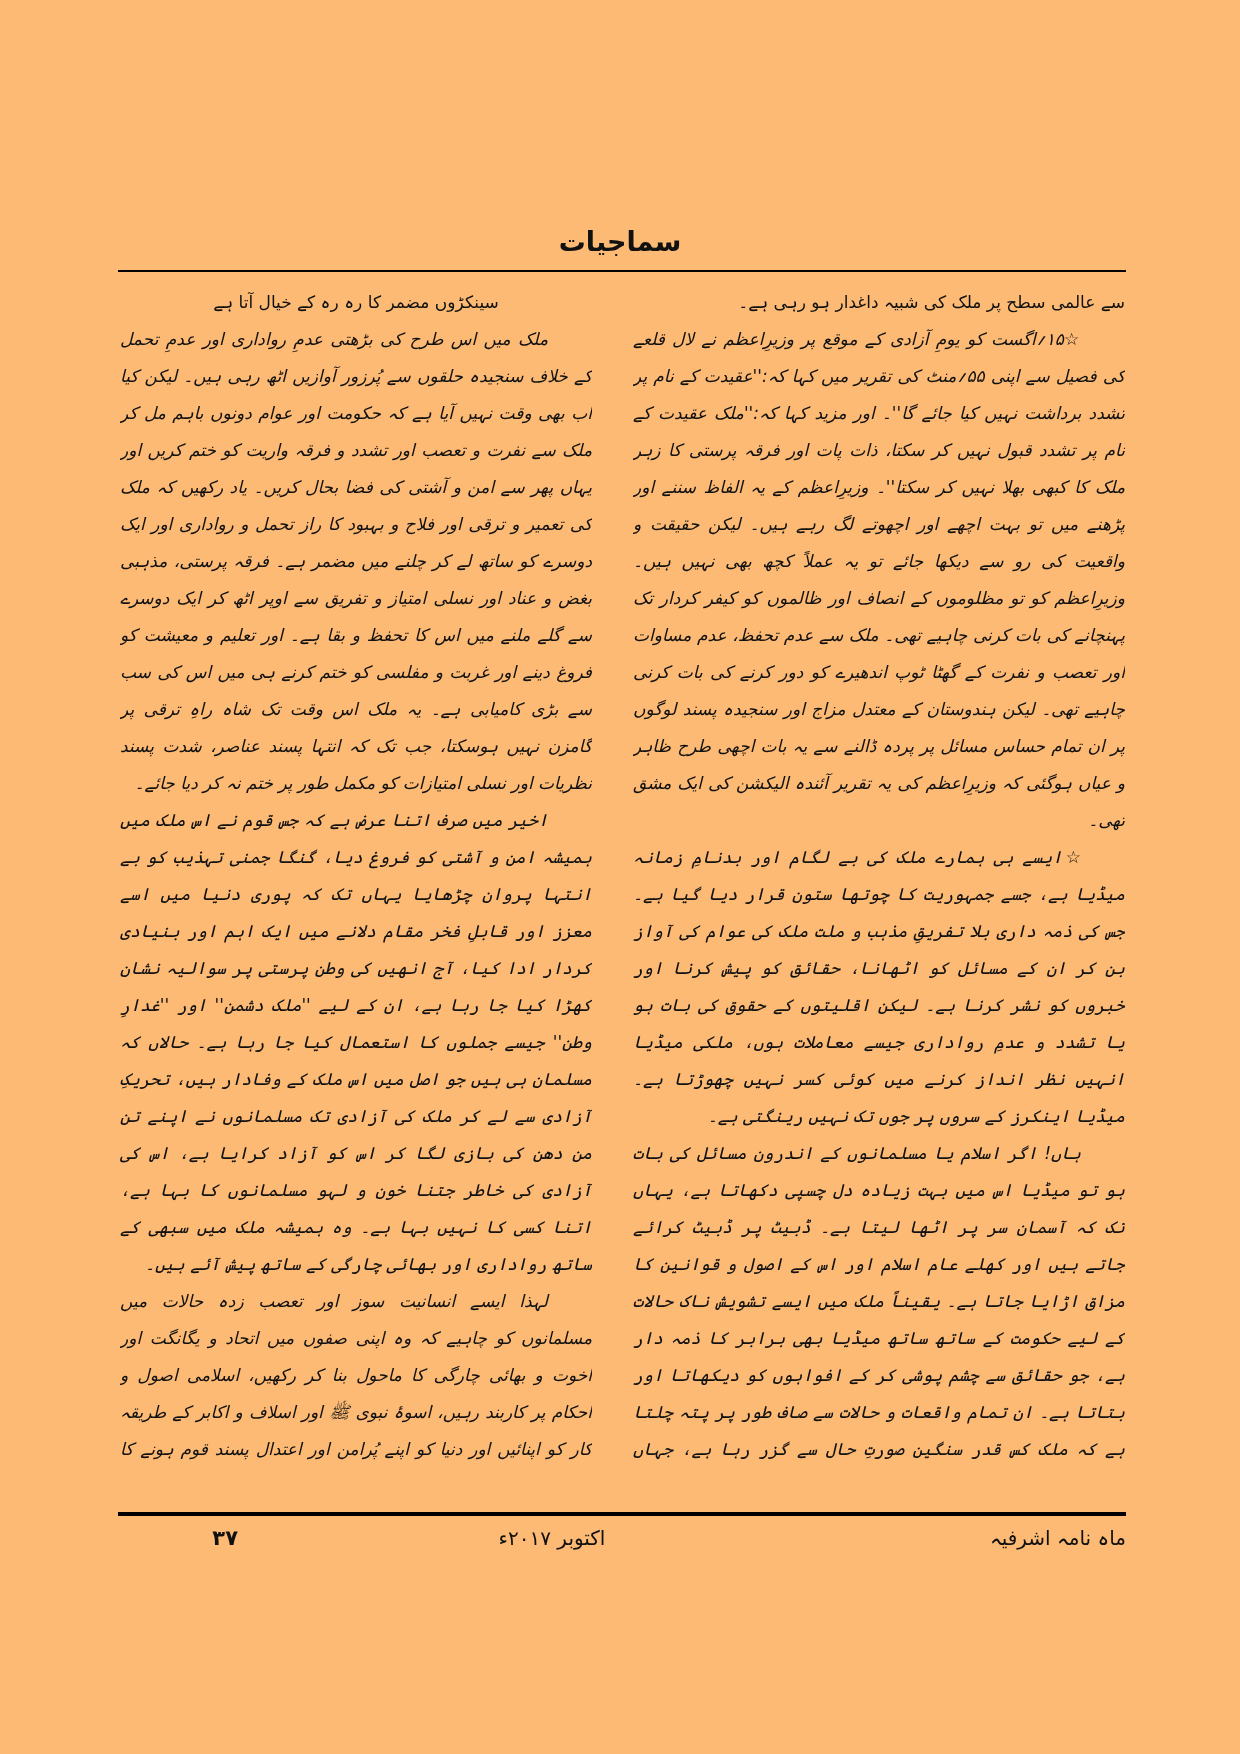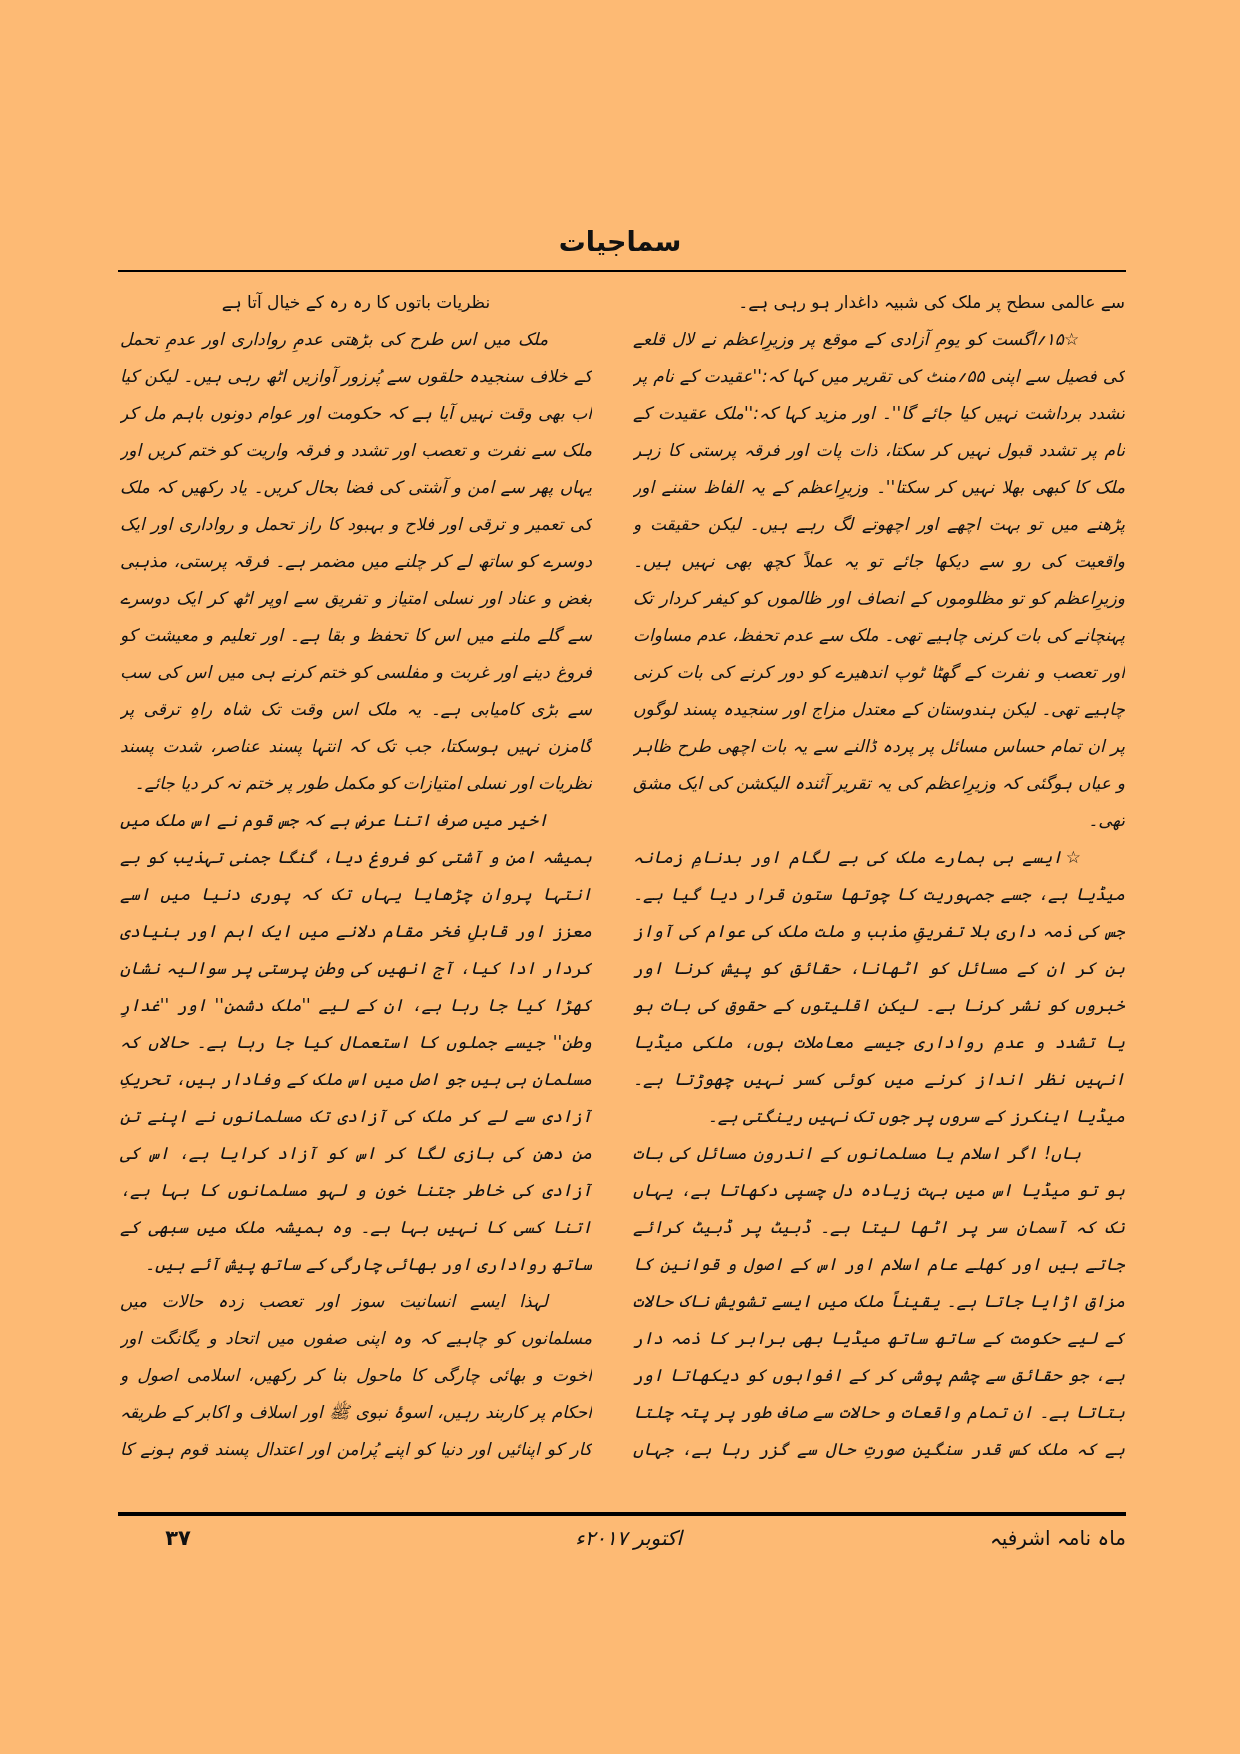--- a/index.html
+++ b/index.html
@@ -33,41 +33,41 @@
 
   .footer-rule{
     position:absolute;top:1512px;left:118px;width:1008px;height:4px;background:#000;
   }
   .footer{
     position:absolute;top:1526px;left:118px;width:1008px;
     display:flex;flex-direction:row;justify-content:space-between;align-items:center;
     direction:rtl;font-size:20px;
   }
   .footer .magazine-name{width:260px;text-align:right;}
-  .footer .issue-date{width:260px;text-align:right;font-style:italic;}
-  .footer .page-number{width:120px;text-align:center;font-weight:bold;font-size:21px;}
+  .footer .issue-date{width:260px;text-align:center;}
+  .footer .page-number{width:120px;text-align:right;font-weight:bold;font-size:21px;}
 </style>
 </head>
 <body>
 
 <div class="page">
 
   <div class="header-title">سماجیات</div>
   <div class="header-rule"></div>
 
   <div class="col col-right">
     <p>سے عالمی سطح پر ملک کی شبیہ داغدار ہو رہی ہے۔</p>
     <p class="indent">☆۱۵؍اگست کو یومِ آزادی کے موقع پر وزیرِاعظم نے لال قلعے کی فصیل سے اپنی ۵۵؍منٹ کی تقریر میں کہا کہ:''عقیدت کے نام پر تشدد برداشت نہیں کیا جائے گا''۔ اور مزید کہا کہ:''ملک عقیدت کے نام پر تشدد قبول نہیں کر سکتا، ذات پات اور فرقہ پرستی کا زہر ملک کا کبھی بھلا نہیں کر سکتا''۔ وزیرِاعظم کے یہ الفاظ سننے اور پڑھنے میں تو بہت اچھے اور اچھوتے لگ رہے ہیں۔ لیکن حقیقت و واقعیت کی رو سے دیکھا جائے تو یہ عملاً کچھ بھی نہیں ہیں۔ وزیرِاعظم کو تو مظلوموں کے انصاف اور ظالموں کو کیفر کردار تک پہنچانے کی بات کرنی چاہیے تھی۔ ملک سے عدم تحفظ، عدم مساوات اور تعصب و نفرت کے گھٹا ٹوپ اندھیرے کو دور کرنے کی بات کرنی چاہیے تھی۔ لیکن ہندوستان کے معتدل مزاج اور سنجیدہ پسند لوگوں پر ان تمام حساس مسائل پر پردہ ڈالنے سے یہ بات اچھی طرح ظاہر و عیاں ہوگئی کہ وزیرِاعظم کی یہ تقریر آئندہ الیکشن کی ایک مشق تھی۔</p>
     <p class="indent">☆ایسے ہی ہمارے ملک کی بے لگام اور بدنامِ زمانہ میڈیا ہے، جسے جمہوریت کا چوتھا ستون قرار دیا گیا ہے۔ جس کی ذمہ داری بلا تفریقِ مذہب و ملت ملک کی عوام کی آواز بن کر ان کے مسائل کو اٹھانا، حقائق کو پیش کرنا اور خبروں کو نشر کرنا ہے۔ لیکن اقلیتوں کے حقوق کی بات ہو یا تشدد و عدمِ رواداری جیسے معاملات ہوں، ملکی میڈیا انہیں نظر انداز کرنے میں کوئی کسر نہیں چھوڑتا ہے۔ میڈیا اینکرز کے سروں پر جوں تک نہیں رینگتی ہے۔</p>
     <p class="indent">ہاں! اگر اسلام یا مسلمانوں کے اندرون مسائل کی بات ہو تو میڈیا اس میں بہت زیادہ دل چسپی دکھاتا ہے، یہاں تک کہ آسمان سر پر اٹھا لیتا ہے۔ ڈبیٹ پر ڈبیٹ کرائے جاتے ہیں اور کھلے عام اسلام اور اس کے اصول و قوانین کا مزاق اڑایا جاتا ہے۔ یقیناً ملک میں ایسے تشویش ناک حالات کے لیے حکومت کے ساتھ ساتھ میڈیا بھی برابر کا ذمہ دار ہے، جو حقائق سے چشم پوشی کر کے افواہوں کو دیکھاتا اور بتاتا ہے۔ ان تمام واقعات و حالات سے صاف طور پر پتہ چلتا ہے کہ ملک کس قدر سنگین صورتِ حال سے گزر رہا ہے، جہاں مسلمانوں اور ان کے مذہب پر حملے کیے جا رہے ہیں۔ ایسے وقت میں بس اللہ ہی حامی و ناصر ہے!</p>
     <p class="verse">ایک ہنگامہ محشر ہو تو اس کو بھولوں</p>
   </div>
 
   <div class="col col-left">
-    <p class="verse">نظریات باتوں کا رہ رہ کے خیال آتا ہے</p>
+    <p class="verse">سینکڑوں مضمر کا رہ رہ کے خیال آتا ہے</p>
     <p class="indent">ملک میں اس طرح کی بڑھتی عدمِ رواداری اور عدمِ تحمل کے خلاف سنجیدہ حلقوں سے پُرزور آوازیں اٹھ رہی ہیں۔ لیکن کیا اب بھی وقت نہیں آیا ہے کہ حکومت اور عوام دونوں باہم مل کر ملک سے نفرت و تعصب اور تشدد و فرقہ واریت کو ختم کریں اور یہاں پھر سے امن و آشتی کی فضا بحال کریں۔ یاد رکھیں کہ ملک کی تعمیر و ترقی اور فلاح و بہبود کا راز تحمل و رواداری اور ایک دوسرے کو ساتھ لے کر چلنے میں مضمر ہے۔ فرقہ پرستی، مذہبی بغض و عناد اور نسلی امتیاز و تفریق سے اوپر اٹھ کر ایک دوسرے سے گلے ملنے میں اس کا تحفظ و بقا ہے۔ اور تعلیم و معیشت کو فروغ دینے اور غربت و مفلسی کو ختم کرنے ہی میں اس کی سب سے بڑی کامیابی ہے۔ یہ ملک اس وقت تک شاہ راہِ ترقی پر گامزن نہیں ہوسکتا، جب تک کہ انتہا پسند عناصر، شدت پسند نظریات اور نسلی امتیازات کو مکمل طور پر ختم نہ کر دیا جائے۔</p>
     <p class="indent">اخیر میں صرف اتنا عرض ہے کہ جس قوم نے اس ملک میں ہمیشہ امن و آشتی کو فروغ دیا، گنگا جمنی تہذیب کو بے انتہا پروان چڑھایا یہاں تک کہ پوری دنیا میں اسے معزز اور قابلِ فخر مقام دلانے میں ایک اہم اور بنیادی کردار ادا کیا، آج انھیں کی وطن پرستی پر سوالیہ نشان کھڑا کیا جا رہا ہے، ان کے لیے ''ملک دشمن'' اور ''غدارِ وطن'' جیسے جملوں کا استعمال کیا جا رہا ہے۔ حالاں کہ مسلمان ہی ہیں جو اصل میں اس ملک کے وفادار ہیں، تحریکِ آزادی سے لے کر ملک کی آزادی تک مسلمانوں نے اپنے تن من دھن کی بازی لگا کر اس کو آزاد کرایا ہے، اس کی آزادی کی خاطر جتنا خون و لہو مسلمانوں کا بہا ہے، اتنا کسی کا نہیں بہا ہے۔ وہ ہمیشہ ملک میں سبھی کے ساتھ رواداری اور بھائی چارگی کے ساتھ پیش آئے ہیں۔</p>
     <p class="indent">لہذا ایسے انسانیت سوز اور تعصب زدہ حالات میں مسلمانوں کو چاہیے کہ وہ اپنی صفوں میں اتحاد و یگانگت اور اخوت و بھائی چارگی کا ماحول بنا کر رکھیں، اسلامی اصول و احکام پر کاربند رہیں، اسوۂ نبوی ﷺ اور اسلاف و اکابر کے طریقہ کار کو اپنائیں اور دنیا کو اپنے پُرامن اور اعتدال پسند قوم ہونے کا پیغام دیں۔ اللہ تعالیٰ مسلمانوں کی جان، مال، عزت و آبرو اور ایمان و عقیدے کی حفاظت و صیانت فرمائے۔</p>
 
   </div>
 
   <div class="footer-rule"></div>
 
   <div class="footer">
     <span class="magazine-name">ماہ نامہ اشرفیہ</span>

